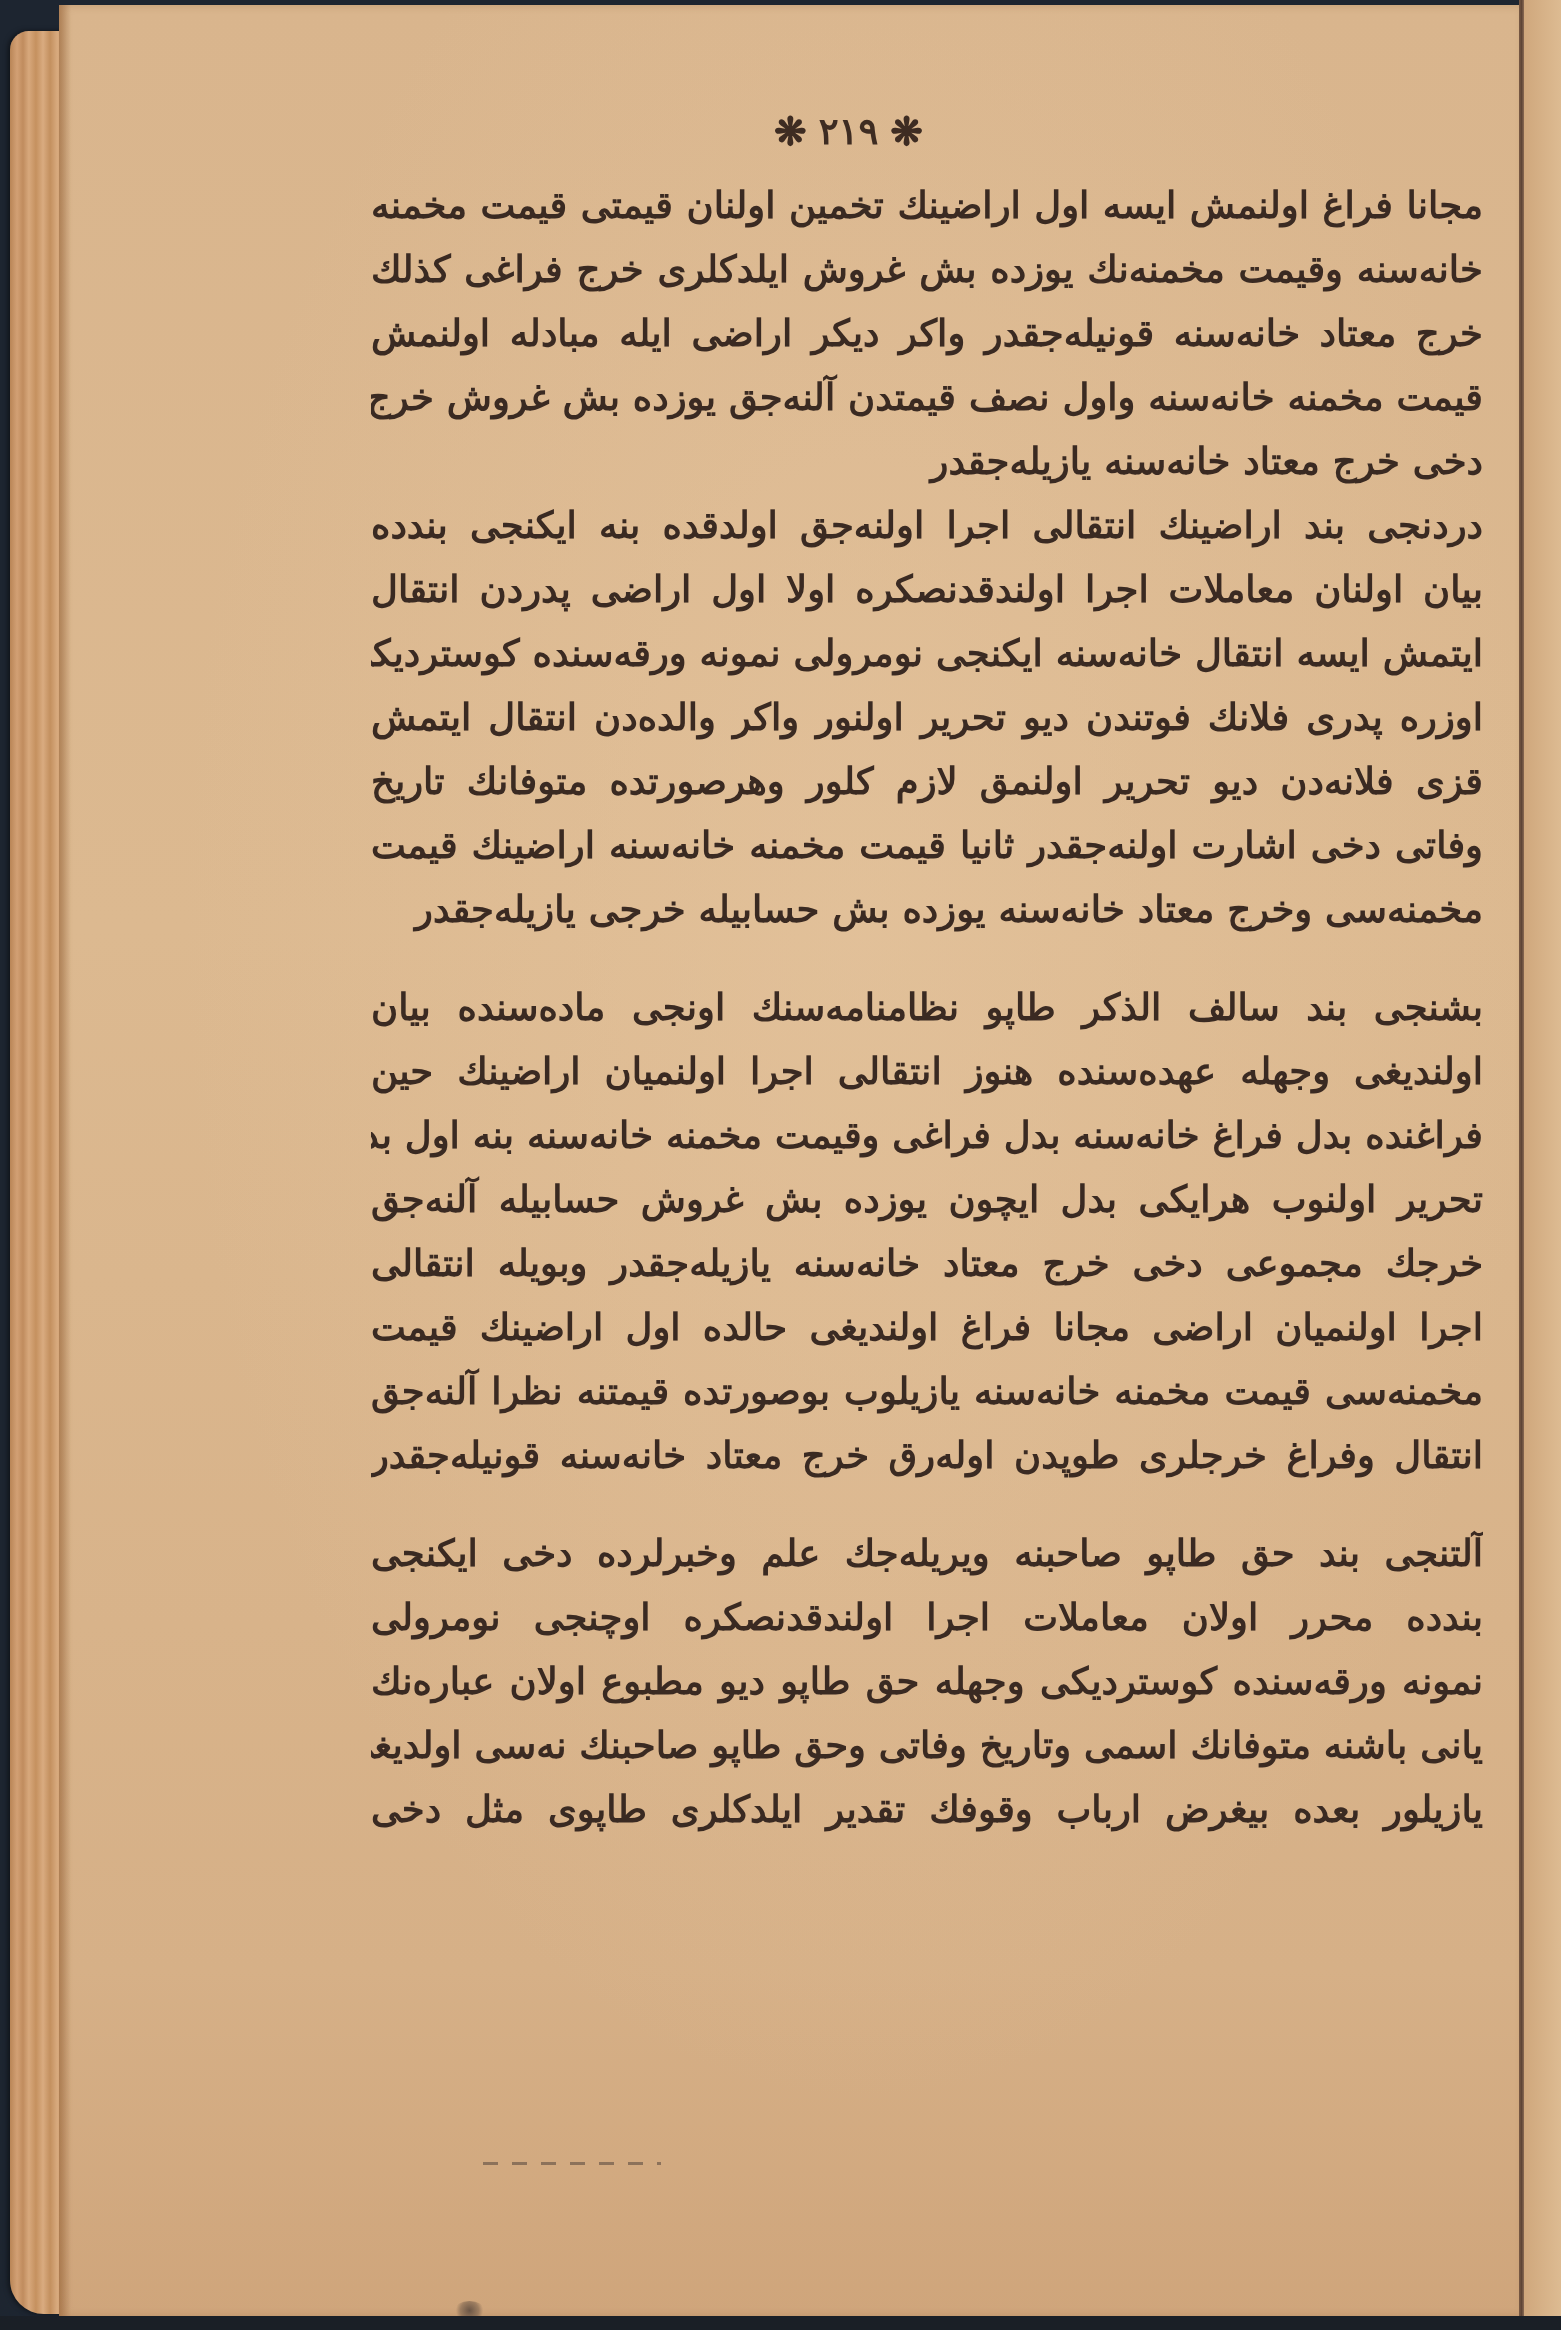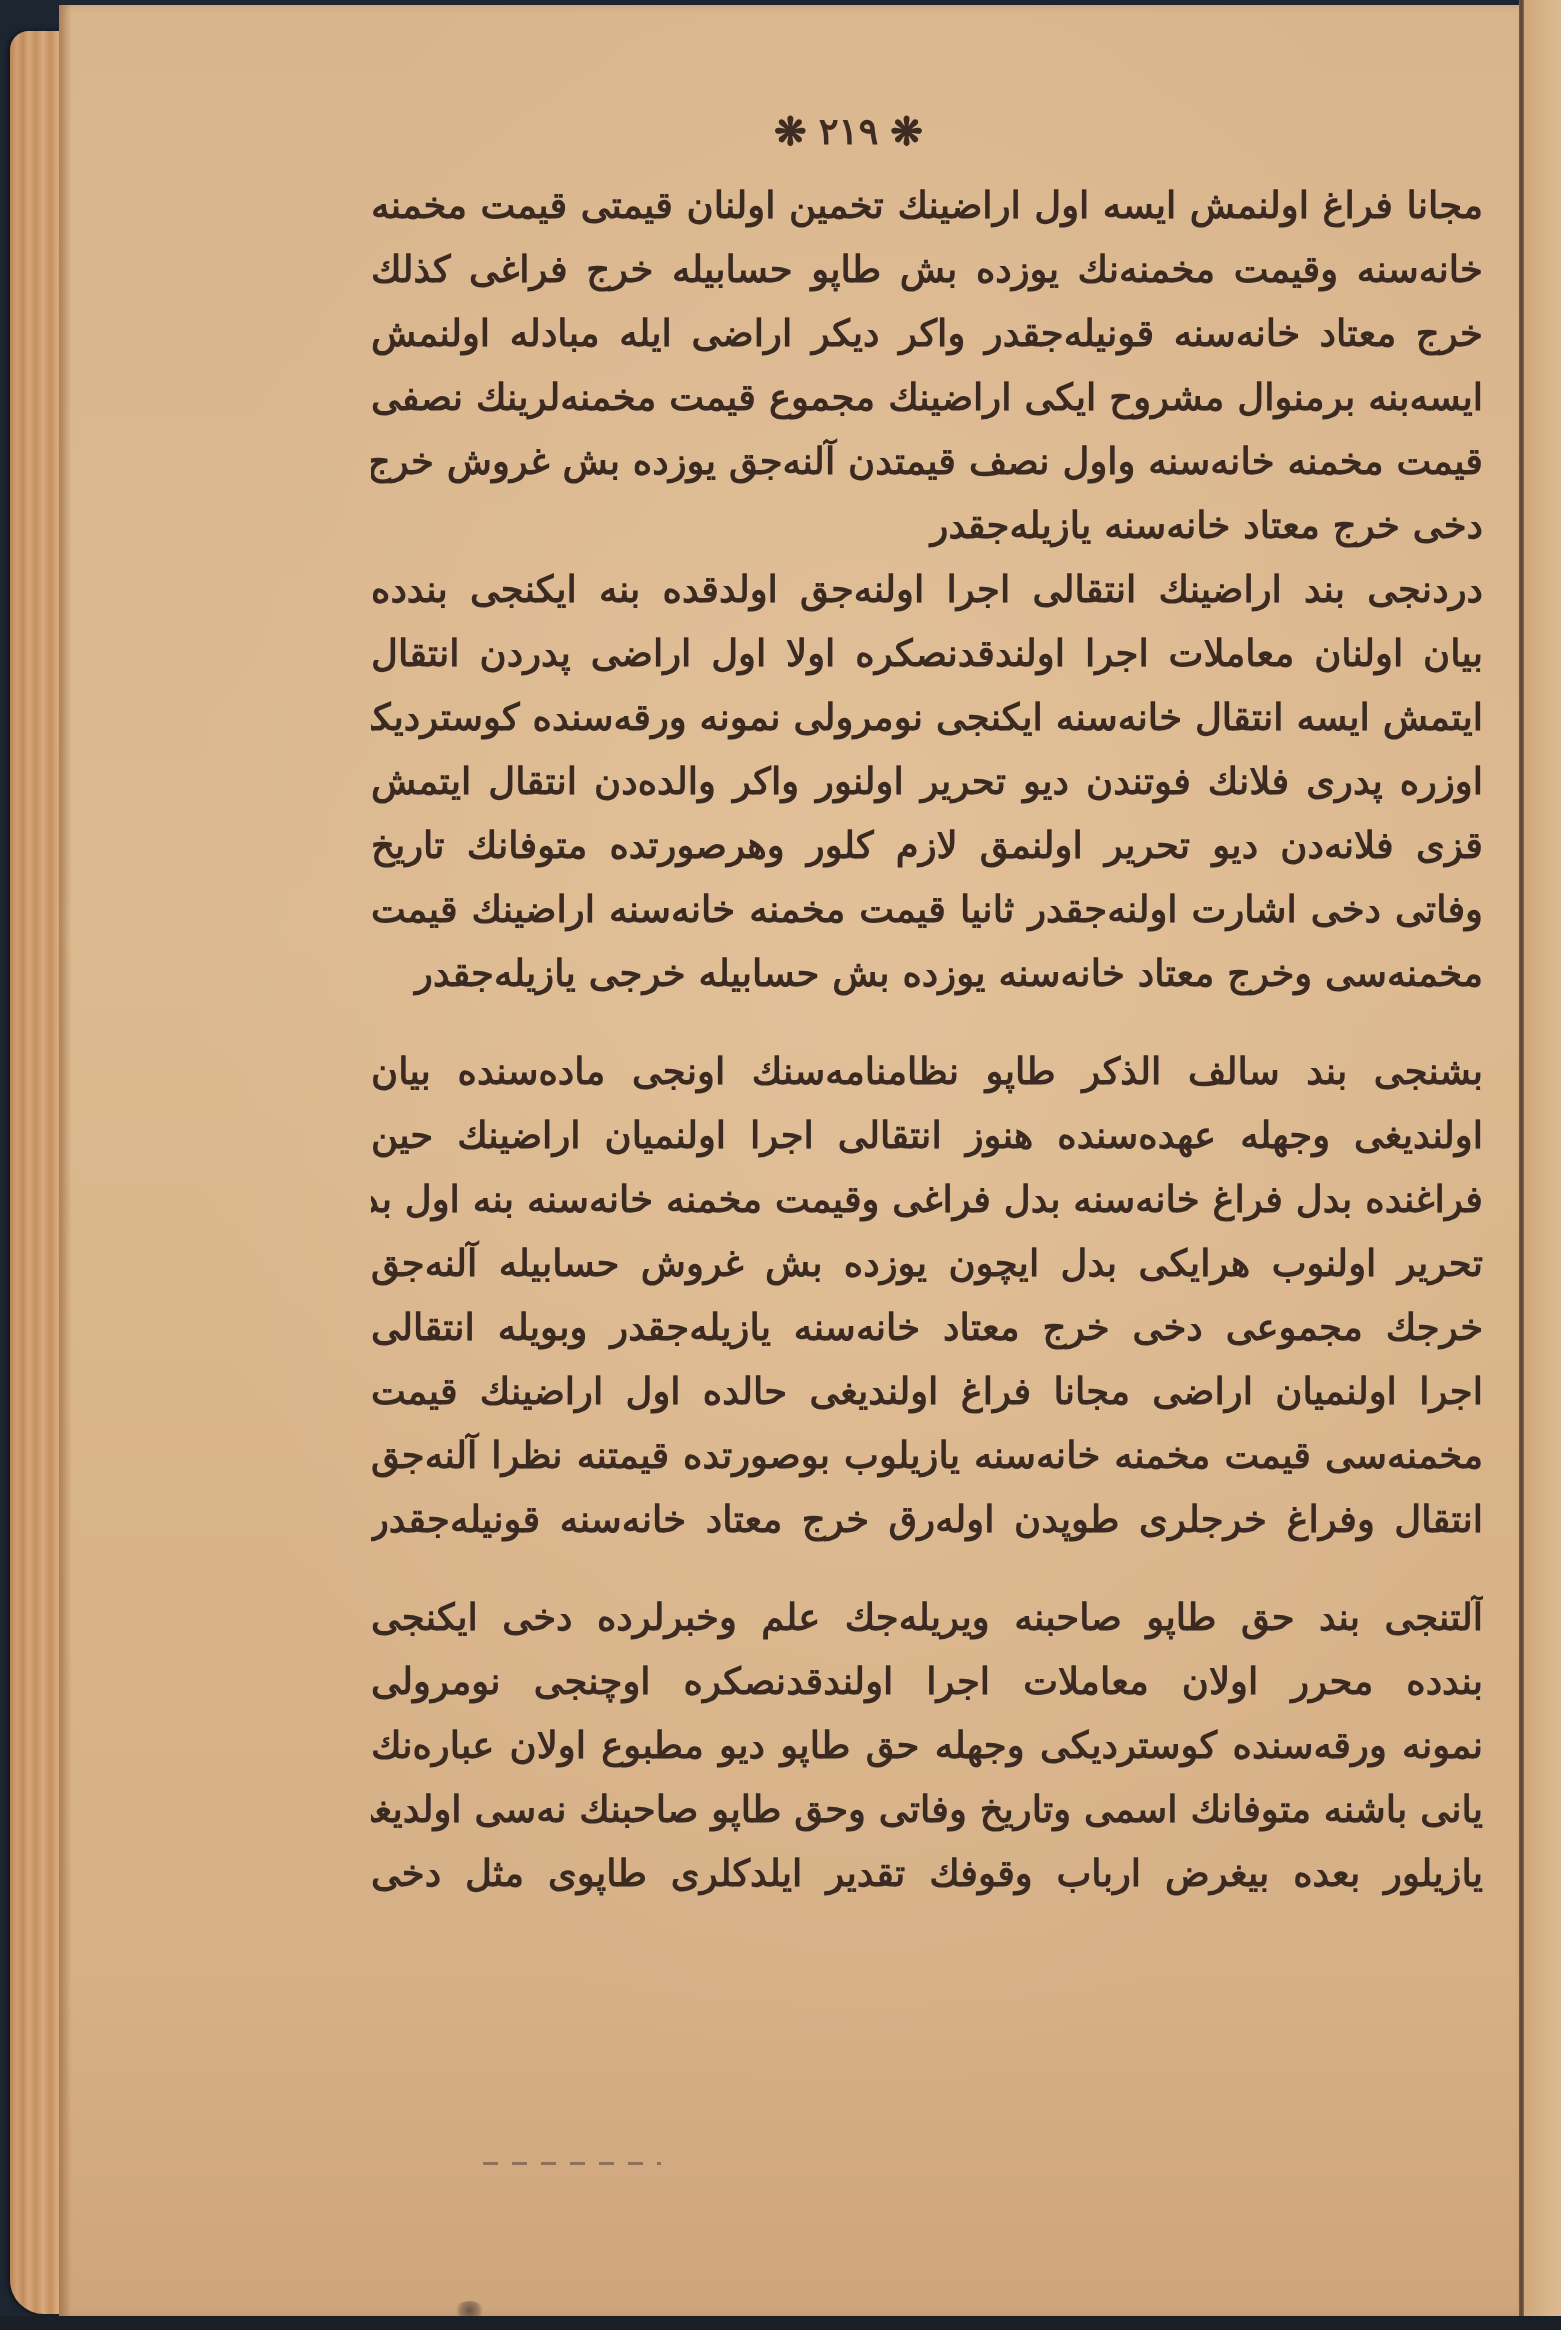--- a/index.html
+++ b/index.html
@@ -147,23 +147,22 @@
       <span class="ornament">❋</span>
       <span>٢١٩</span>
       <span class="ornament">❋</span>
     </div>
   </div>
 
   <div class="text-block">
 
     <div class="section">
       <span class="line">مجانا فراغ اولنمش ایسه اول اراضینك تخمین اولنان قیمتی قیمت مخمنه</span>
-      <span class="line">خانه‌سنه وقیمت مخمنه‌نك یوزده بش طاپو حسابیله خرج فراغی كذلك</span>
+      <span class="line">خانه‌سنه وقیمت مخمنه‌نك یوزده بش غروش ایلدكلری خرج فراغی كذلك</span>
       <span class="line">خرج معتاد خانه‌سنه قونیله‌جقدر واكر دیكر اراضی ایله مبادله اولنمش</span>
-      <span class="line">ایسه‌بنه برمنوال مشروح ایكی اراضینك مجموع قیمت مخمنه‌لرینك نصفی</span>
       <span class="line">قیمت مخمنه خانه‌سنه واول نصف قیمتدن آلنه‌جق یوزده بش غروش خرج</span>
       <span class="line last">دخی خرج معتاد خانه‌سنه یازیله‌جقدر</span>
     </div>
 
     <div class="section" style="margin-top:0">
       <span class="line">دردنجی بند   اراضینك انتقالی اجرا اولنه‌جق اولدقده بنه ایكنجی بندده</span>
       <span class="line">بیان اولنان معاملات اجرا اولندقدنصكره اولا اول اراضی پدردن انتقال</span>
       <span class="line">ایتمش ایسه انتقال خانه‌سنه ایكنجی نومرولی نمونه ورقه‌سنده كوستردیكی</span>
       <span class="line">اوزره پدری فلانك فوتندن دیو تحریر اولنور واكر والده‌دن انتقال ایتمش</span>
       <span class="line">قزی فلانه‌دن دیو تحریر اولنمق لازم كلور وهرصورتده متوفانك تاریخ</span>

